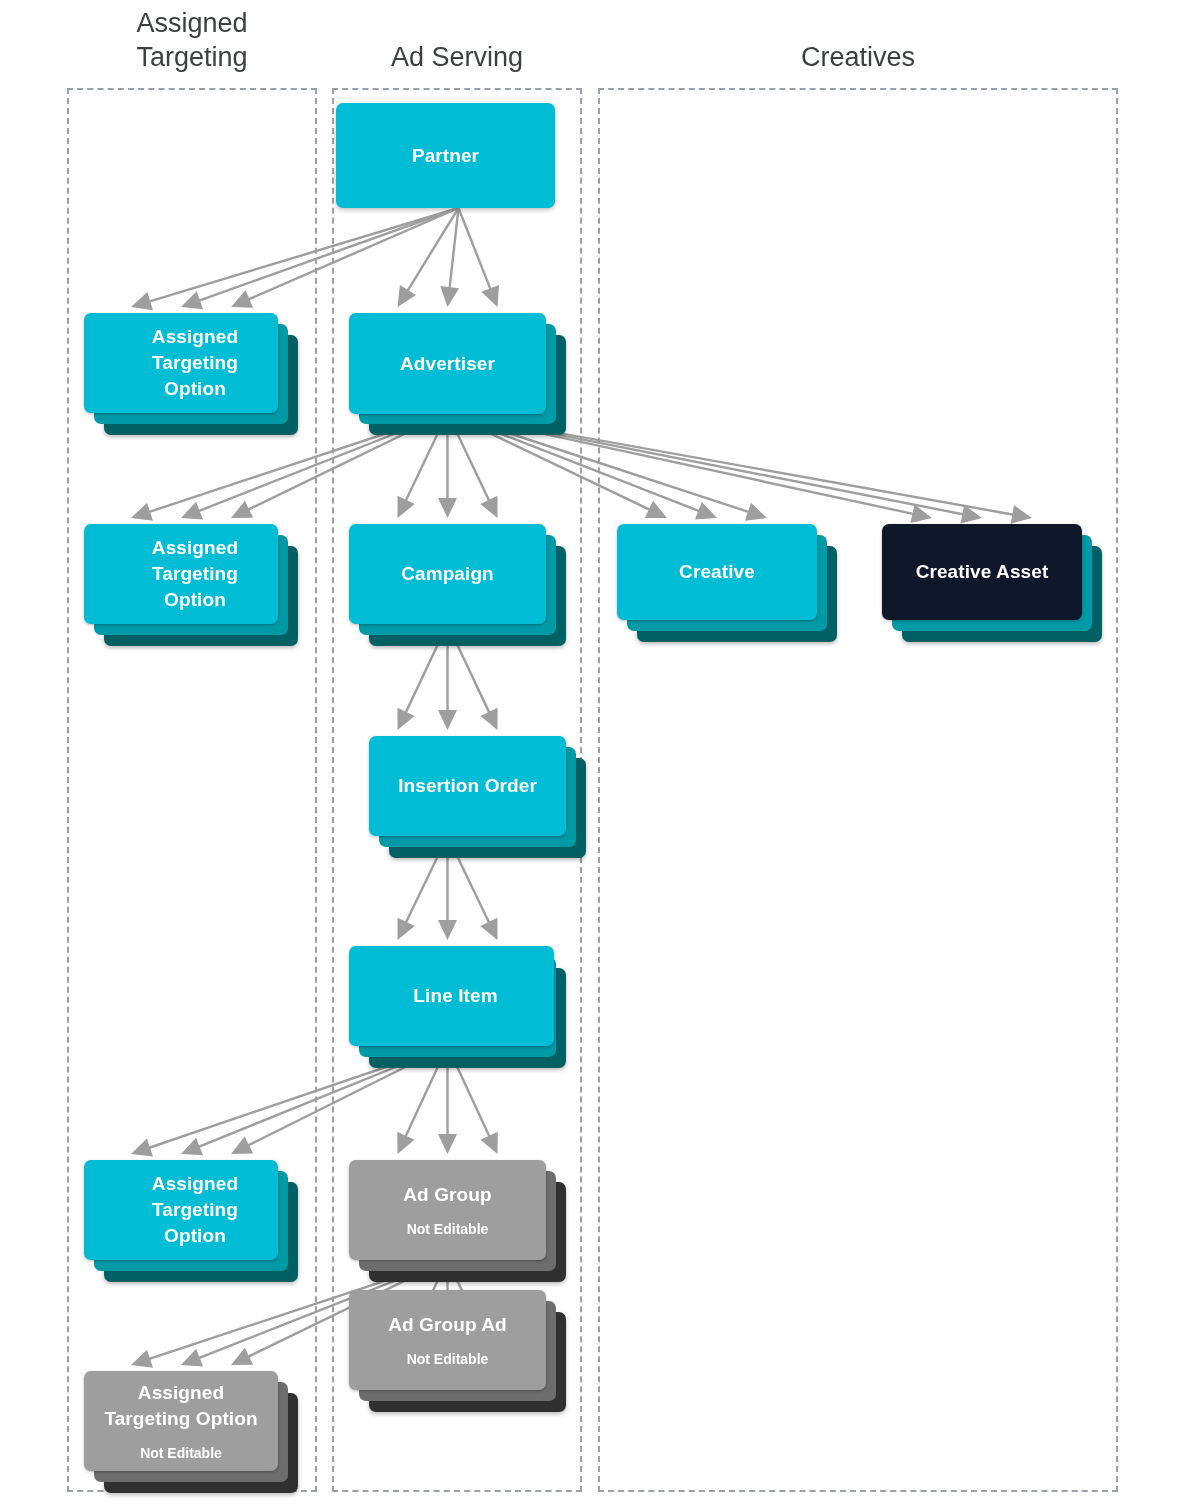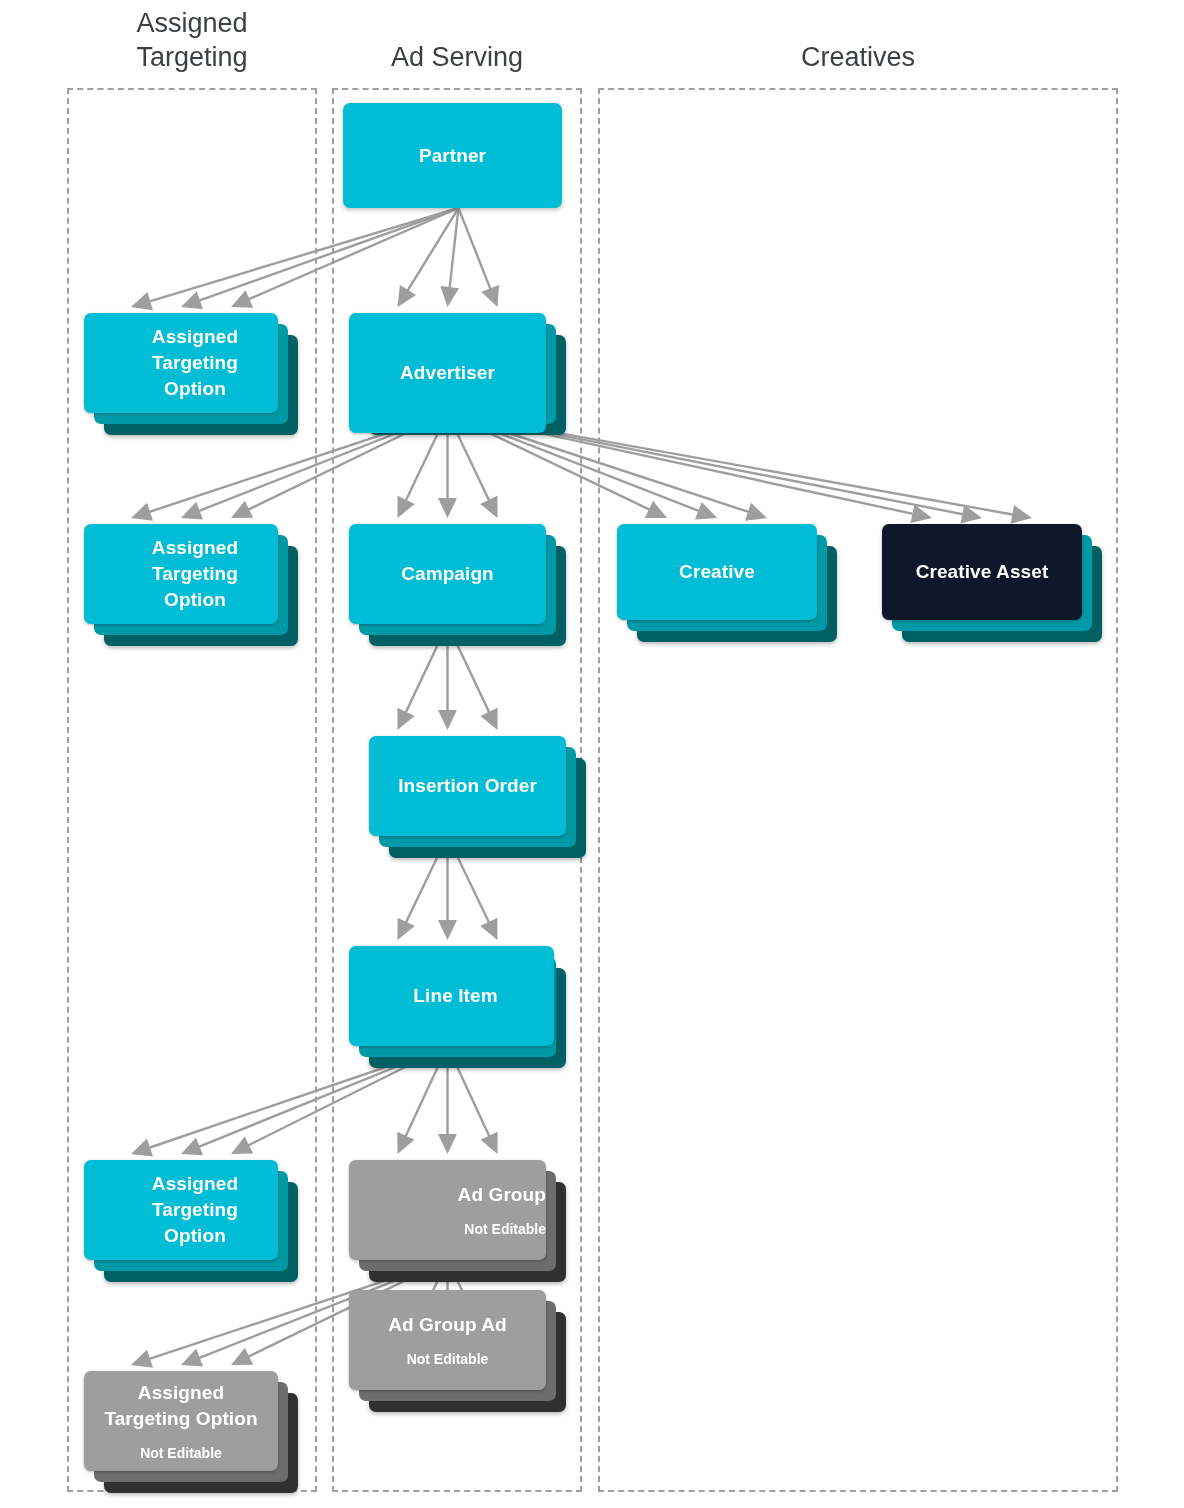--- a/index.html
+++ b/index.html
@@ -239,38 +239,38 @@
         <line x1="447.5" y1="1260" x2="447.5" y2="1348" stroke="#9e9e9e" stroke-width="2.4"></line>
         <polygon points="447.5,1365 438,1345 457,1345" fill="#9e9e9e"></polygon>
       </g>
       <g>
         <line x1="447.5" y1="1260" x2="490.1911291333301" y2="1349.651371179993" stroke="#9e9e9e" stroke-width="2.4"></line>
         <polygon points="497.5,1365 480.32415346332573,1351.0271586372487 497.4785033209804,1342.858420609794" fill="#9e9e9e"></polygon>
       </g>
     </svg>
 
   <div id="node-layer">
-      <div class="node single" style="left: 343px; top: 103px; width: 219px; height: 135px; padding-left: 16px;">
+      <div class="node single" style="left: 336px; top: 103px; width: 219px; height: 135px; padding-left: 16px;">
         <div class="layer front" style="width: 219px; height: 105px; background: rgb(0, 188, 212);">
           <div class="title">Partner</div>
         </div>
       </div>
       <div class="node" style="left: 84px; top: 313px; width: 194px; height: 100px;">
         <div class="layer back2" style="left: 20px; top: 22px; width: 194px; height: 100px; background: rgb(0, 96, 100); box-shadow: rgba(0, 0, 0, 0.28) 0px 2px 4px;"></div>
         <div class="layer back1" style="left: 10px; top: 11px; width: 194px; height: 100px; background: rgb(0, 154, 166);"></div>
         <div class="layer front" style="width: 194px; height: 100px; background: rgb(0, 188, 212);">
           <div class="title" style="transform: translateX(14px);">Assigned
 Targeting
 Option</div>
         </div>
       </div>
       <div class="node" style="left: 349px; top: 313px; width: 197px; height: 100px;">
         <div class="layer back2" style="left: 20px; top: 22px; width: 197px; height: 100px; background: rgb(0, 96, 100); box-shadow: rgba(0, 0, 0, 0.28) 0px 2px 4px;"></div>
         <div class="layer back1" style="left: 10px; top: 11px; width: 197px; height: 100px; background: rgb(0, 154, 166);"></div>
-        <div class="layer front" style="width: 197px; height: 120px; background: rgb(0, 188, 212);">
+        <div class="layer front" style="width: 197px; height: 101px; background: rgb(0, 188, 212);">
           <div class="title">Advertiser</div>
         </div>
       </div>
       <div class="node" style="left: 84px; top: 524px; width: 194px; height: 100px;">
         <div class="layer back2" style="left: 20px; top: 22px; width: 194px; height: 100px; background: rgb(0, 96, 100); box-shadow: rgba(0, 0, 0, 0.28) 0px 2px 4px;"></div>
         <div class="layer back1" style="left: 10px; top: 11px; width: 194px; height: 100px; background: rgb(0, 154, 166);"></div>
         <div class="layer front" style="width: 194px; height: 100px; background: rgb(0, 188, 212);">
           <div class="title" style="transform: translateX(14px);">Assigned
 Targeting
 Option</div>
@@ -316,21 +316,21 @@
         <div class="layer back1" style="left: 10px; top: 11px; width: 194px; height: 100px; background: rgb(0, 154, 166);"></div>
         <div class="layer front" style="width: 194px; height: 100px; background: rgb(0, 188, 212);">
           <div class="title" style="transform: translateX(14px);">Assigned
 Targeting
 Option</div>
         </div>
       </div>
       <div class="node" style="left: 349px; top: 1160px; width: 197px; height: 100px;">
         <div class="layer back2" style="left: 20px; top: 22px; width: 197px; height: 100px; background: rgb(48, 48, 48); box-shadow: rgba(0, 0, 0, 0.28) 0px 2px 4px;"></div>
         <div class="layer back1" style="left: 10px; top: 11px; width: 197px; height: 100px; background: rgb(109, 109, 109);"></div>
-        <div class="layer front" style="width: 197px; height: 100px; background: rgb(158, 158, 158); align-items: flex-end;">
+        <div class="layer front" style="width: 197px; height: 100px; background: rgb(158, 158, 158);">
           <div class="title">Ad Group</div>
           <div class="sub">Not Editable</div>
         </div>
       </div>
       <div class="node" style="left: 84px; top: 1371px; width: 194px; height: 100px;">
         <div class="layer back2" style="left: 20px; top: 22px; width: 194px; height: 100px; background: rgb(48, 48, 48); box-shadow: rgba(0, 0, 0, 0.28) 0px 2px 4px;"></div>
         <div class="layer back1" style="left: 10px; top: 11px; width: 194px; height: 100px; background: rgb(109, 109, 109);"></div>
         <div class="layer front" style="width: 194px; height: 100px; background: rgb(158, 158, 158);">
           <div class="title">Assigned
 Targeting Option</div>

